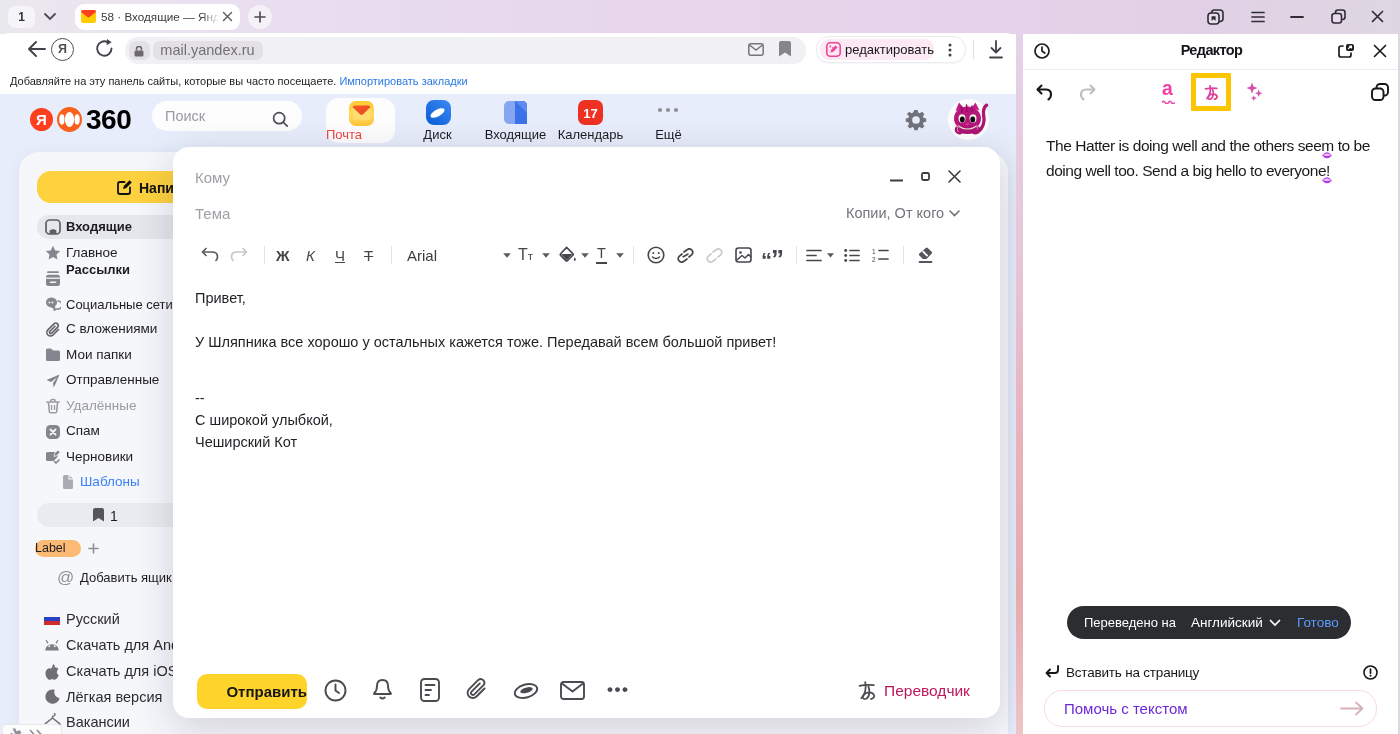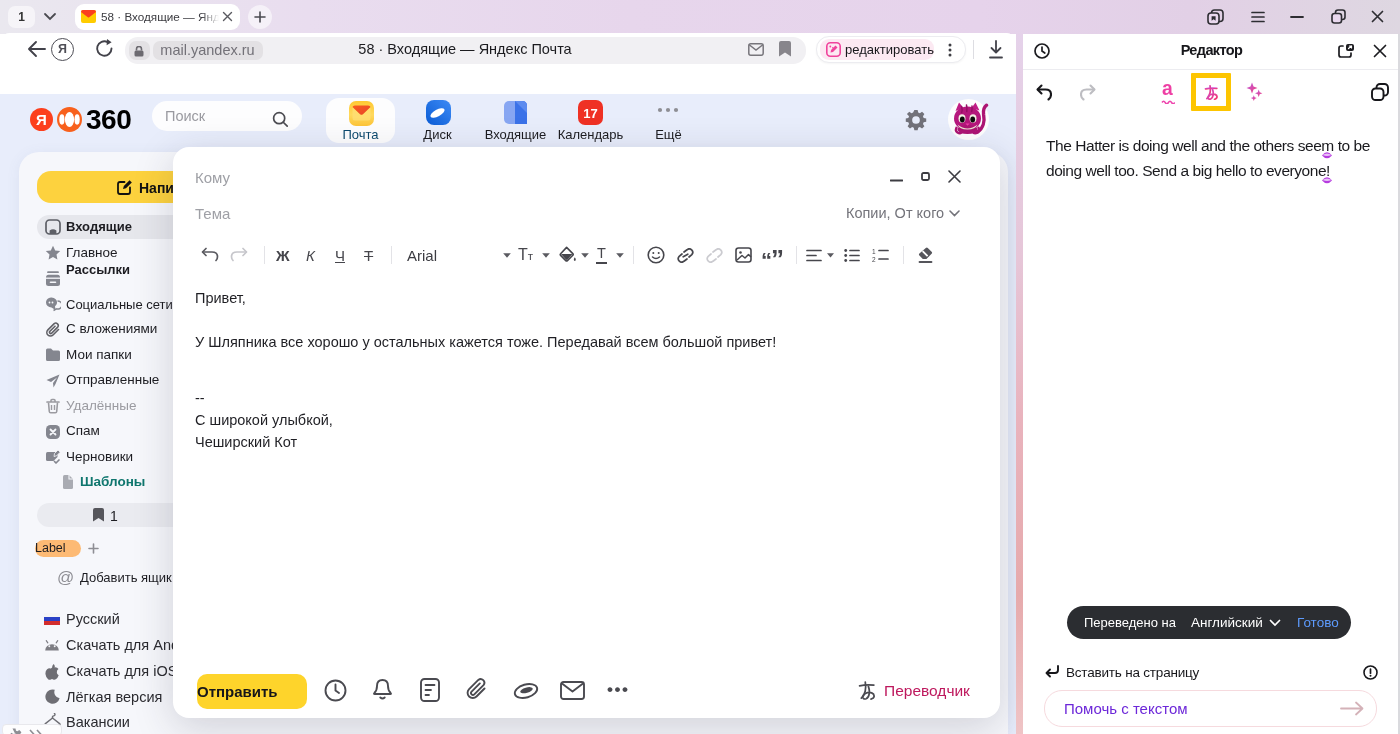--- a/index.html
+++ b/index.html
@@ -60,21 +60,20 @@
       <path d="M13 1 L17.6 4.3 L12.6 7.2 Z" fill="#42424a"></path>
     </svg>
 
   <div class="a" style="left:125px;top:4px;width:681px;height:27px;background:#f1f0f3;border-radius:13px"></div>
   <div class="a" style="left:128.5px;top:8px;width:21px;height:19px;background:#e3e1e4;border-radius:7px"></div>
   <svg class="a" style="left:134px;top:12.5px" width="10" height="11" viewBox="0 0 10 11">
       <rect x="0.5" y="4.5" width="9" height="6" rx="1.5" fill="#6c6a70"></rect>
       <path d="M2.5 4.5 V3 a2.5 2.5 0 0 1 5 0 V4.5" stroke="#6c6a70" stroke-width="1.6" fill="none"></path>
     </svg>
   <div class="a" style="left:152.5px;top:8px;width:110px;height:19px;background:#e3e1e4;border-radius:7px;font-size:14.5px;color:#737178;line-height:19px;text-align:center">mail.yandex.ru</div>
-  <div class="a" style="left:325px;top:7.5px;width:280px;height:18px;font-size:14.5px;color:#1c1c20;text-align:center;white-space:nowrap">58 · Входящие — Яндекс Почта</div>
   <svg class="a" style="left:748px;top:10px" width="16" height="13" viewBox="0 0 16 13">
       <rect x="0.8" y="0.8" width="14.4" height="11.4" rx="2" stroke="#77757b" stroke-width="1.5" fill="none"></rect>
       <path d="M1.5 2 L8 7 L14.5 2" stroke="#77757b" stroke-width="1.5" fill="none" stroke-linecap="round"></path>
     </svg>
   <svg class="a" style="left:779px;top:8px" width="12" height="16" viewBox="0 0 12 16">
       <path d="M0 2 Q0 0 2 0 H10 Q12 0 12 2 V15.5 L6 11.5 L0 15.5 Z" fill="#87858b"></path>
     </svg>
   <div class="a" style="left:816px;top:3px;width:150px;height:27px;background:#fff;border:1px solid #ececf0;border-radius:13px;box-shadow:0 1px 2px rgba(0,0,0,.04)"></div>
   <div class="a" style="left:820px;top:6px;width:114px;height:21px;background:#fce9f2;border-radius:9px"></div>
   <svg class="a" style="left:826px;top:9px" width="15" height="15" viewBox="0 0 15 15">
@@ -88,20 +87,21 @@
       <circle cx="2" cy="2" r="1.5" fill="#3e3e44"></circle>
       <circle cx="2" cy="7" r="1.5" fill="#3e3e44"></circle>
       <circle cx="2" cy="12" r="1.5" fill="#3e3e44"></circle>
     </svg>
   <div class="a" style="left:973px;top:7px;width:1px;height:19px;background:#dddde2"></div>
   <svg class="a" style="left:988px;top:7px" width="16" height="19" viewBox="0 0 16 19">
       <path d="M8 1 V12 M3.5 8 L8 12.5 L12.5 8" stroke="#42424a" stroke-width="1.8" fill="none" stroke-linecap="round" stroke-linejoin="round"></path>
       <path d="M2 17.5 H14" stroke="#42424a" stroke-width="1.8" stroke-linecap="round"></path>
     </svg>
 
+  <div class="a" style="left:10px;top:42px;font-size:11px;color:#1d1d22">Добавляйте на эту панель сайты, которые вы часто посещаете. <span style="color:#2a7ae2">Импортировать закладки</span></div>
 
   <div class="a" style="left:0;top:61px;width:1016px;height:640px;background:#e8edfb"></div>
 </div>
 
 <div class="a" style="left:30px;top:108px;width:23px;height:23px;border-radius:50%;background:#fc3f1d;color:#fff;font-weight:bold;font-size:15px;text-align:center;line-height:23px">Я</div>
 <svg class="a" style="left:57px;top:107px" width="25" height="25" viewBox="0 0 25 25">
     <circle cx="12.5" cy="12.5" r="12.5" fill="#f8601c"></circle>
     <ellipse cx="12.5" cy="12.5" rx="4.6" ry="7.6" fill="#fff"></ellipse>
     <ellipse cx="4.9" cy="12.5" rx="2.6" ry="5.2" fill="#fff"></ellipse>
     <ellipse cx="20.1" cy="12.5" rx="2.6" ry="5.2" fill="#fff"></ellipse>
@@ -124,21 +124,21 @@
       </linearGradient>
       <linearGradient id="mg2" x1="0" y1="0" x2="1" y2="1">
         <stop offset="0" stop-color="#f85b1e"></stop>
         <stop offset="1" stop-color="#e8442a"></stop>
       </linearGradient>
     </defs>
     <rect x="0" y="0" width="25" height="25" rx="7" fill="url(#mg)"></rect>
     <path d="M3.5 6 Q4 4.5 5.8 4.5 L19.2 4.5 Q21 4.5 21.5 6 L14 13.2 Q12.5 14.5 11 13.2 Z" fill="url(#mg2)"></path>
     <path d="M3.5 6.5 L11 13.5 Q12.5 14.8 14 13.5 L21.5 6.5 V17 Q21.5 19.5 19 19.5 H6 Q3.5 19.5 3.5 17 Z" fill="#ffde73" opacity="0.85"></path>
   </svg>
-<div class="a" style="left:326px;top:127px;width:69px;text-align:center;font-size:13px;color:#0c4a6e">Почта</div>
+<div class="a" style="left:326px;top:127px;width:69px;text-align:left;font-size:13px;color:#ef4444">Почта</div>
 <svg class="a" style="left:426px;top:100px" width="25" height="25" viewBox="0 0 25 25">
     <defs>
       <linearGradient id="dg" x1="0" y1="1" x2="1" y2="0">
         <stop offset="0" stop-color="#0b5cd5"></stop>
         <stop offset="1" stop-color="#3c8af5"></stop>
       </linearGradient>
     </defs>
     <rect x="0" y="0" width="25" height="25" rx="8" fill="url(#dg)"></rect>
     <ellipse cx="11.5" cy="13" rx="7.8" ry="3.4" fill="#fff" transform="rotate(-28 11.5 13)"></ellipse>
   </svg>
@@ -241,21 +241,21 @@
 <svg class="a" style="left:45px;top:449px" width="16" height="16" viewBox="0 0 16 16">
     <path d="M1 4.5 Q1 3 2.5 3 H11 Q12.5 3 12.5 4.5 V8 L8.5 12 H2.5 Q1 12 1 10.5 Z" fill="#84868f"></path>
     <path d="M9.5 4.5 L13 1 L15.2 3.2 L11.7 6.7 L9 7.5 Z" fill="#84868f" stroke="#f6f7fb" stroke-width="0.8"></path>
     <path d="M9.5 12.5 L11 14 L14 11" stroke="#84868f" stroke-width="1.7" fill="none" stroke-linecap="round" stroke-linejoin="round"></path>
   </svg>
 <div class="a" style="left:66px;top:448.5px;font-size:13.5px;font-weight:normal;color:#1d1d22;white-space:nowrap">Черновики</div>
 <svg class="a" style="left:60px;top:474px" width="16" height="16" viewBox="0 0 16 16">
     <path d="M3 2.5 Q3 1 4.5 1 H9 L13 5 V13.5 Q13 15 11.5 15 H4.5 Q3 15 3 13.5 Z" fill="#a9abb2"></path>
     <path d="M9 1 V5 H13" stroke="#f6f7fb" stroke-width="1.1" fill="none"></path>
   </svg>
-<div class="a" style="left:80px;top:473.5px;font-size:13.5px;font-weight:bold;color:#0f766e;white-space:nowrap">Шаблоны</div>
+<div class="a" style="left:80px;top:473.5px;font-size:13.5px;font-weight:normal;color:#3b82f6;white-space:nowrap">Шаблоны</div>
 <div class="a" style="left:37px;top:503px;width:156px;height:24px;background:#eaebf0;border-radius:12px"></div>
 <svg class="a" style="left:93px;top:508px" width="11" height="14" viewBox="0 0 11 14">
     <path d="M0 2 Q0 0 2 0 H9 Q11 0 11 2 V13.6 L5.5 9.9 L0 13.6 Z" fill="#55555b"></path>
   </svg>
 <div class="a" style="left:110px;top:508px;font-size:14px;color:#1d1d22">1</div>
 <div class="a" style="left:35px;top:540px;width:46px;height:17px;background:#fdba74;border-radius:9px;text-align:left;font-size:12.5px;color:#1d1d22;line-height:17px">Label</div>
 <svg class="a" style="left:88px;top:543px" width="11" height="11" viewBox="0 0 11 11">
     <path d="M5.5 1 V10 M1 5.5 H10" stroke="#8e8e94" stroke-width="1.6" stroke-linecap="round"></path>
   </svg>
 <div class="a" style="left:57px;top:568px;font-size:17px;color:#8e8e94">@</div>
@@ -392,21 +392,21 @@
     <path d="M5.6 5.2 L10.6 10.2" stroke="#fff" stroke-width="1.8"></path>
     <path d="M2.5 16 H14.5" stroke="#55555b" stroke-width="1.8" stroke-linecap="round"></path>
   </svg>
 
 <div class="a" style="left:195px;top:290px;font-size:14.5px;color:#1f1f24">Привет,</div>
 <div class="a" style="left:195px;top:334px;font-size:14.5px;color:#1f1f24;white-space:nowrap">У Шляпника все хорошо у остальных кажется тоже. Передавай всем большой привет!</div>
 <div class="a" style="left:195px;top:390px;font-size:14.5px;color:#1f1f24">--</div>
 <div class="a" style="left:195px;top:412px;font-size:14.5px;color:#1f1f24">С широкой улыбкой,</div>
 <div class="a" style="left:195px;top:434px;font-size:14.5px;color:#1f1f24">Чеширский Кот</div>
 
-<div class="a" style="left:197px;top:674px;width:110px;height:35px;background:#fed42b;border-radius:10px;text-align:left;font-size:15px;font-weight:bold;color:#16161a;line-height:35px">Отправить</div>
+<div class="a" style="left:197px;top:674px;width:110px;height:35px;background:#fed42b;border-radius:10px;text-align:right;font-size:15px;font-weight:bold;color:#16161a;line-height:35px">Отправить</div>
 <svg class="a" style="left:324px;top:679px" width="23" height="23" viewBox="0 0 23 23">
     <circle cx="11.5" cy="11.5" r="10" stroke="#4a4a50" stroke-width="1.9" fill="none"></circle>
     <path d="M11.5 5.5 V11.5 L15 14" stroke="#4a4a50" stroke-width="1.9" fill="none" stroke-linecap="round"></path>
   </svg>
 <svg class="a" style="left:371px;top:678px" width="23" height="24" viewBox="0 0 23 24">
     <path d="M11.5 2 q5.5 0 5.5 6 q0 4.5 2.5 6.8 q1.2 1.2-.3 1.2 H3.8 q-1.5 0-.3-1.2 q2.5-2.3 2.5-6.8 q0-6 5.5-6" stroke="#4a4a50" stroke-width="1.9" fill="none" stroke-linejoin="round"></path>
     <path d="M9.3 19.5 q2.2 2 4.4 0" stroke="#4a4a50" stroke-width="1.9" fill="none" stroke-linecap="round"></path>
   </svg>
 <svg class="a" style="left:420px;top:678px" width="20" height="24" viewBox="0 0 20 24">
     <rect x="1" y="1" width="18" height="22" rx="3.5" stroke="#4a4a50" stroke-width="1.9" fill="none"></rect>

